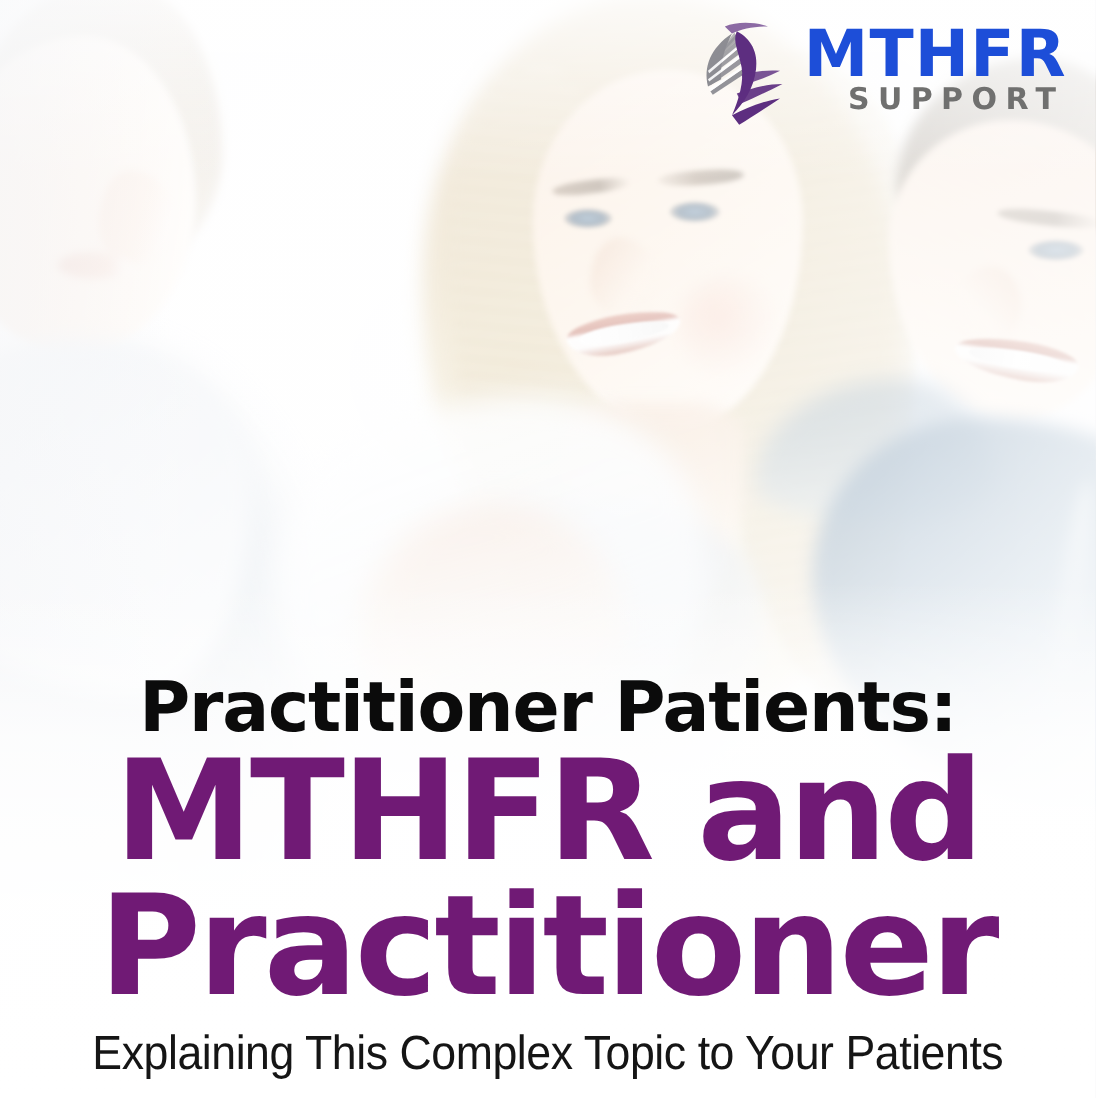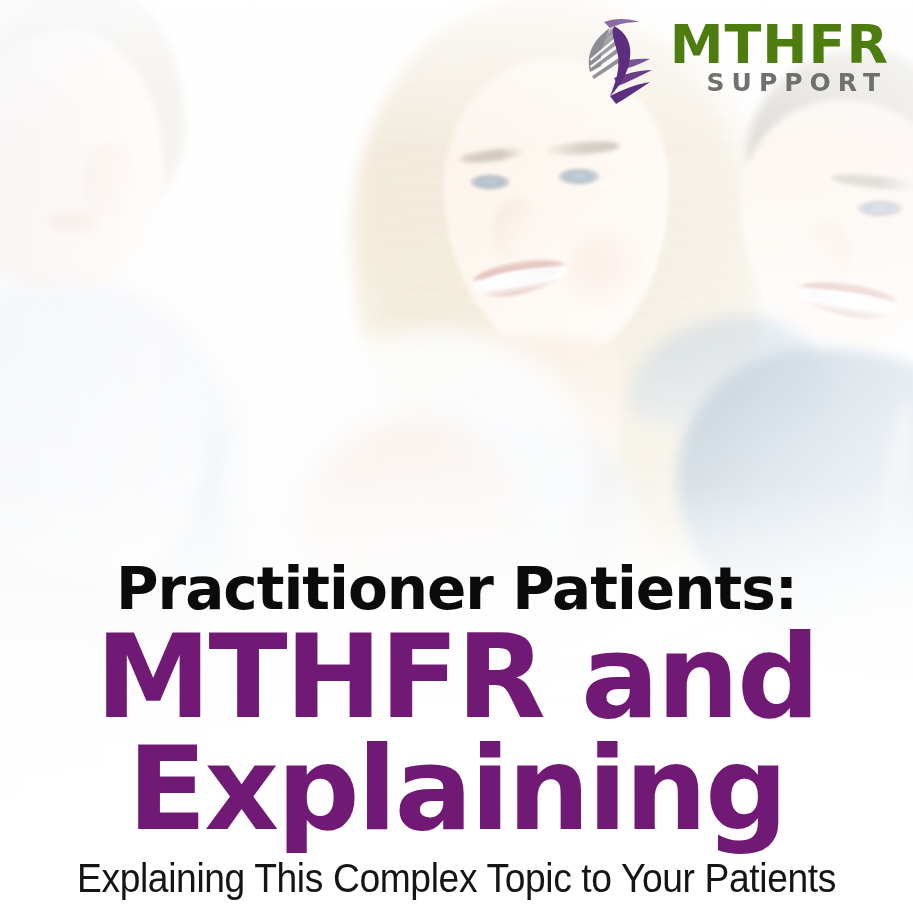--- a/index.html
+++ b/index.html
@@ -293,21 +293,21 @@
     z-index:6;
   }
   .logo-mark{ width:86px; height:92px; margin-right:4px; margin-top:2px; flex:0 0 auto; }
   .logo-words{ display:flex; flex-direction:column; align-items:flex-end; padding-top:6px; }
   .logo-mthfr{
     font-family:"DejaVu Sans", sans-serif;
     font-weight:700;
     font-size:54px;
     line-height:.94;
     letter-spacing:1px;
-    color:#4d7c0f;
+    color:#1d4ed8;
   }
   .logo-support{
     font-family:"DejaVu Sans", sans-serif;
     font-weight:700;
     font-size:25px;
     line-height:1.08;
     letter-spacing:7px;
     color:#70706f;
     padding-right:2px;
     margin-top:-2px;
@@ -436,18 +436,18 @@
     <div class="logo-words">
       <div class="logo-mthfr">MTHFR</div>
       <div class="logo-support">SUPPORT</div>
     </div>
   </div>
 
   <div class="textblock">
     <div class="kicker">Practitioner Patients:</div>
     <div class="headline">
       <span class="line1">MTHFR and</span>
-      <span class="line2">Explaining</span>
+      <span class="line2">Practitioner</span>
     </div>
     <div class="subhead">Explaining This Complex Topic to Your Patients</div>
   </div>
 
 </div>
 
 </body></html>

